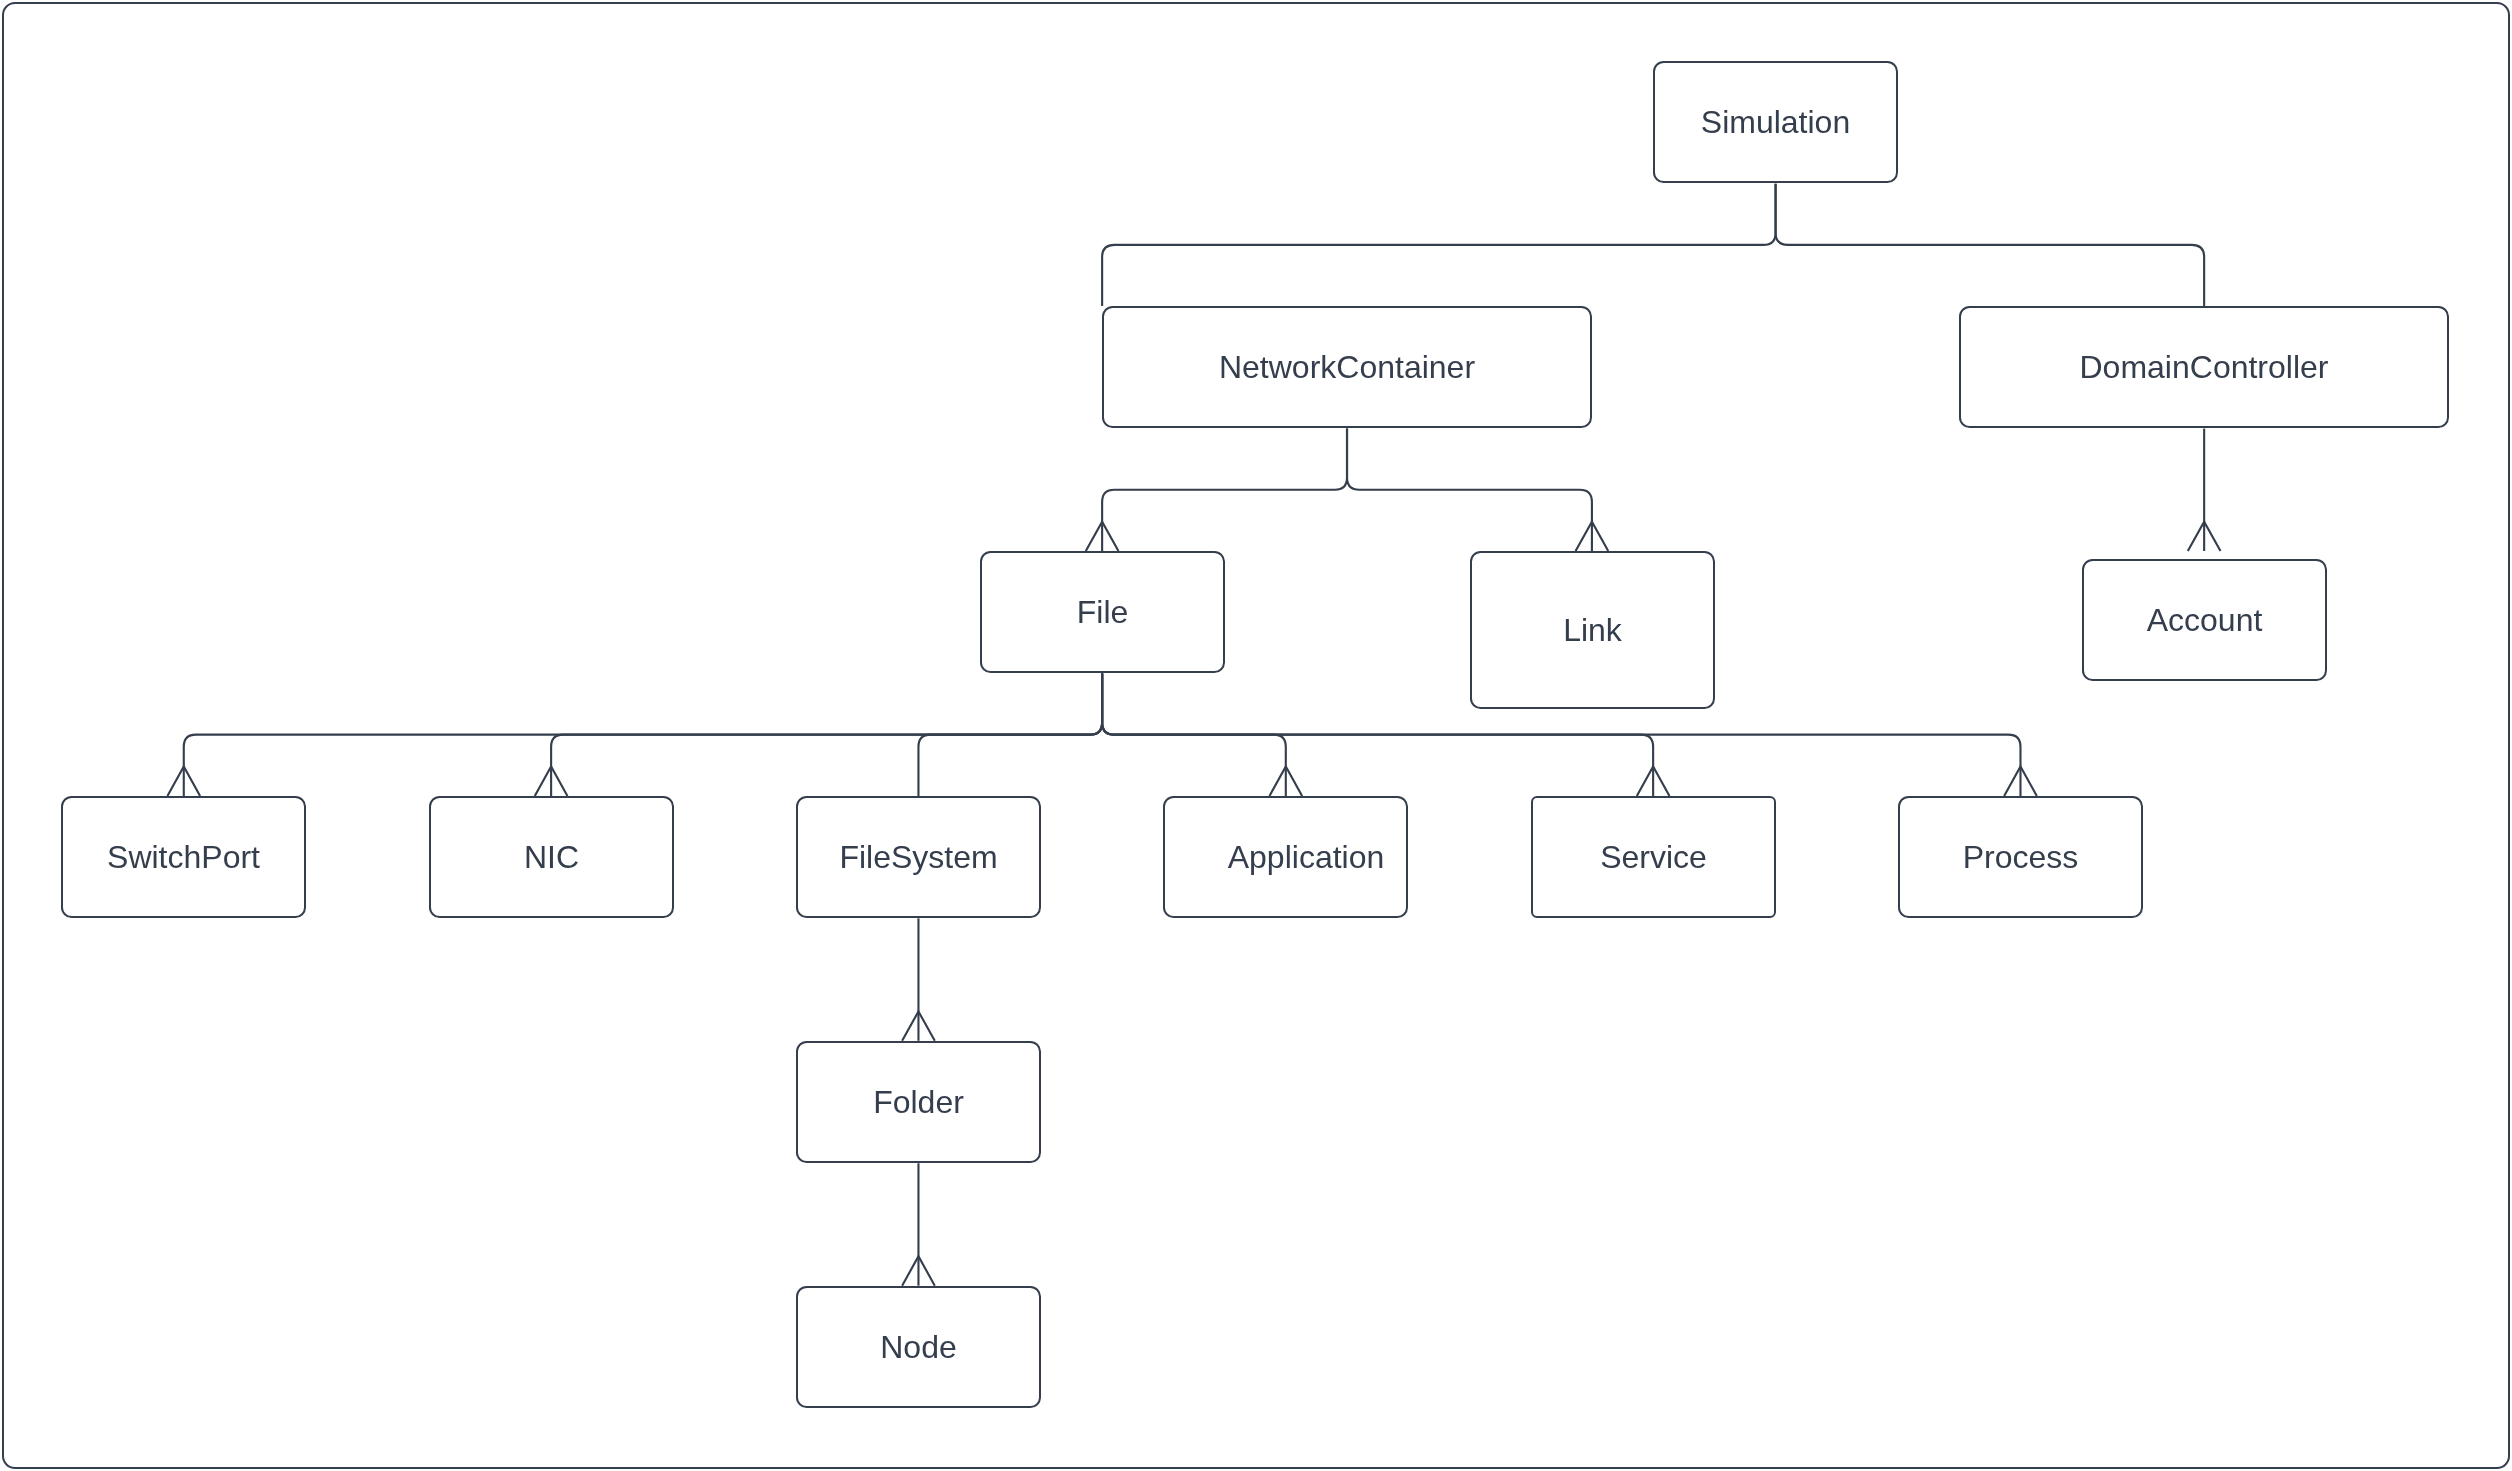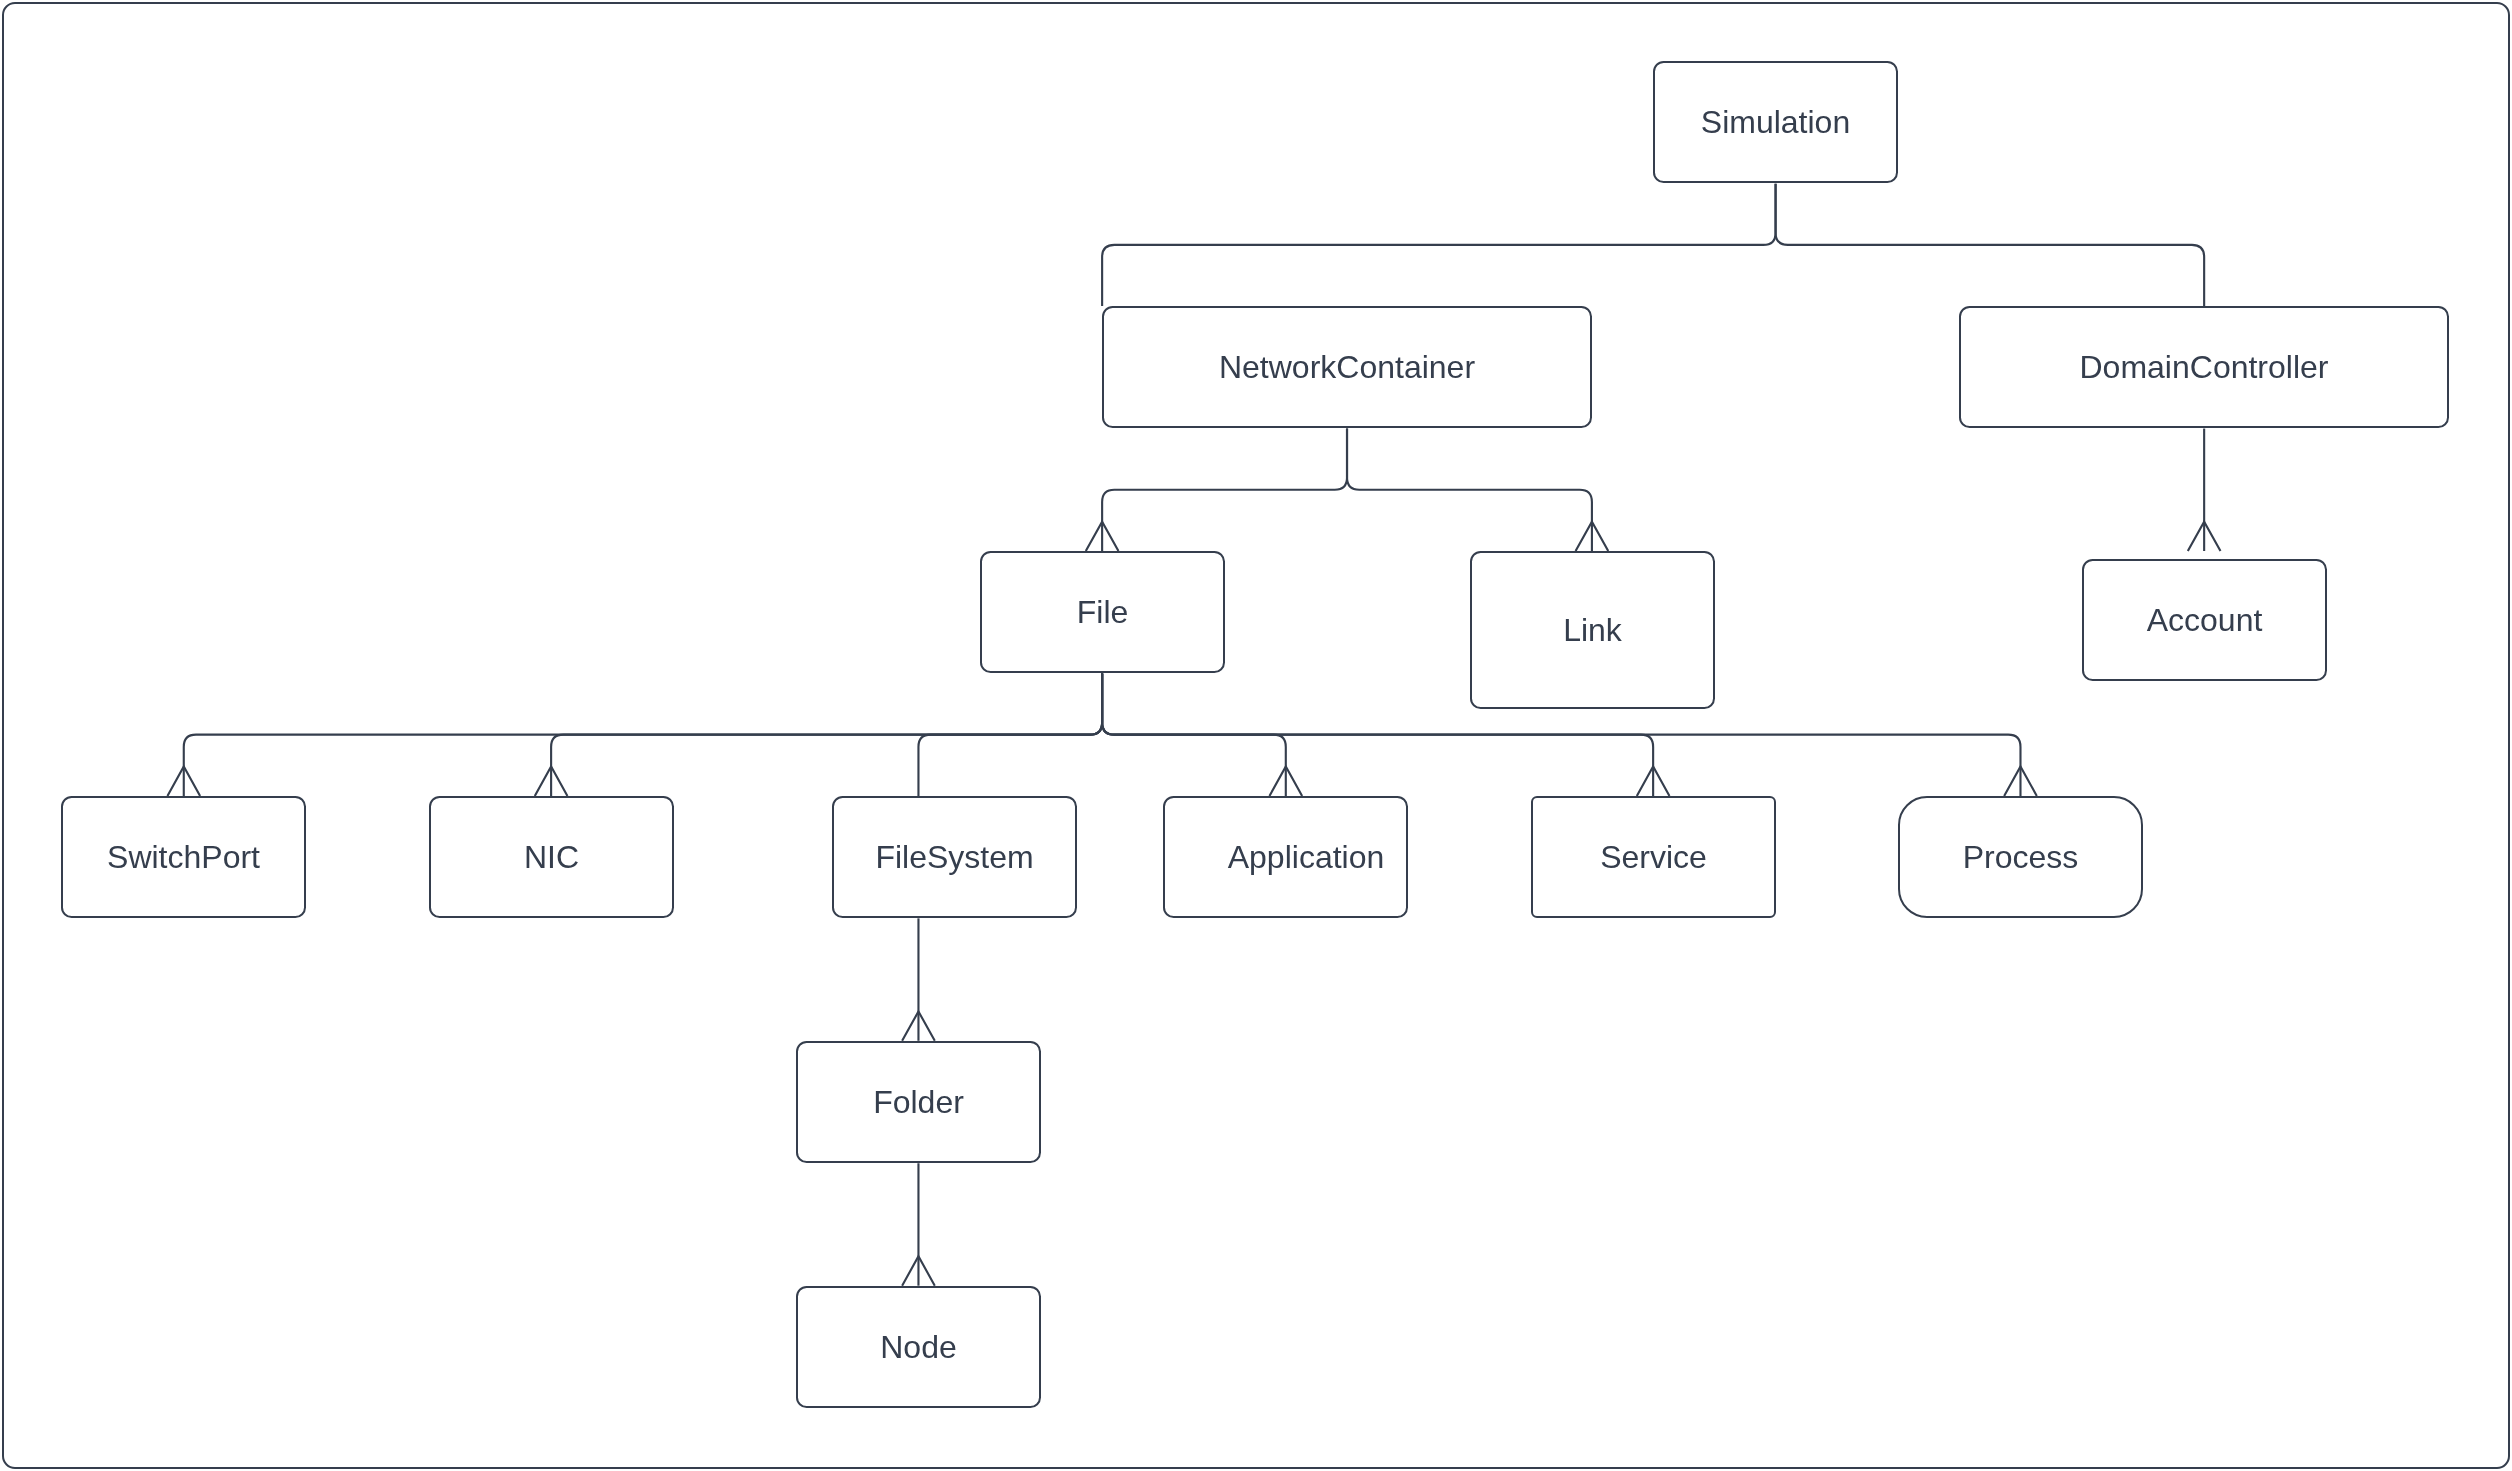--- a/index.html
+++ b/index.html
@@ -108,33 +108,33 @@
   </div>
 
   <div class="nodebox" style="left:61px;top:796px;width:245px;height:122px;">
     <span>SwitchPort</span>
   </div>
 
   <div class="nodebox" style="left:429px;top:796px;width:245px;height:122px;">
     <span>NIC</span>
   </div>
 
-  <div class="nodebox" style="left:832px;top:796px;width:245px;height:122px;">
+  <div class="nodebox" style="left:796px;top:796px;width:245px;height:122px;">
     <span>FileSystem</span>
   </div>
 
   <div class="nodebox" style="left:1163px;top:796px;width:245px;height:122px;padding-left:41px;">
     <span>Application</span>
   </div>
 
   <div class="nodebox" style="left:1531px;top:796px;width:245px;height:122px;border-radius:6px;">
     <span>Service</span>
   </div>
 
-  <div class="nodebox" style="left:1898px;top:796px;width:245px;height:122px;border-radius:29px;">
+  <div class="nodebox" style="left:1898px;top:796px;width:245px;height:122px;">
     <span>Process</span>
   </div>
 
   <div class="nodebox" style="left:796px;top:1041px;width:245px;height:122px;">
     <span>Folder</span>
   </div>
 
   <div class="nodebox" style="left:796px;top:1286px;width:245px;height:122px;">
     <span>Node</span>
   </div>

